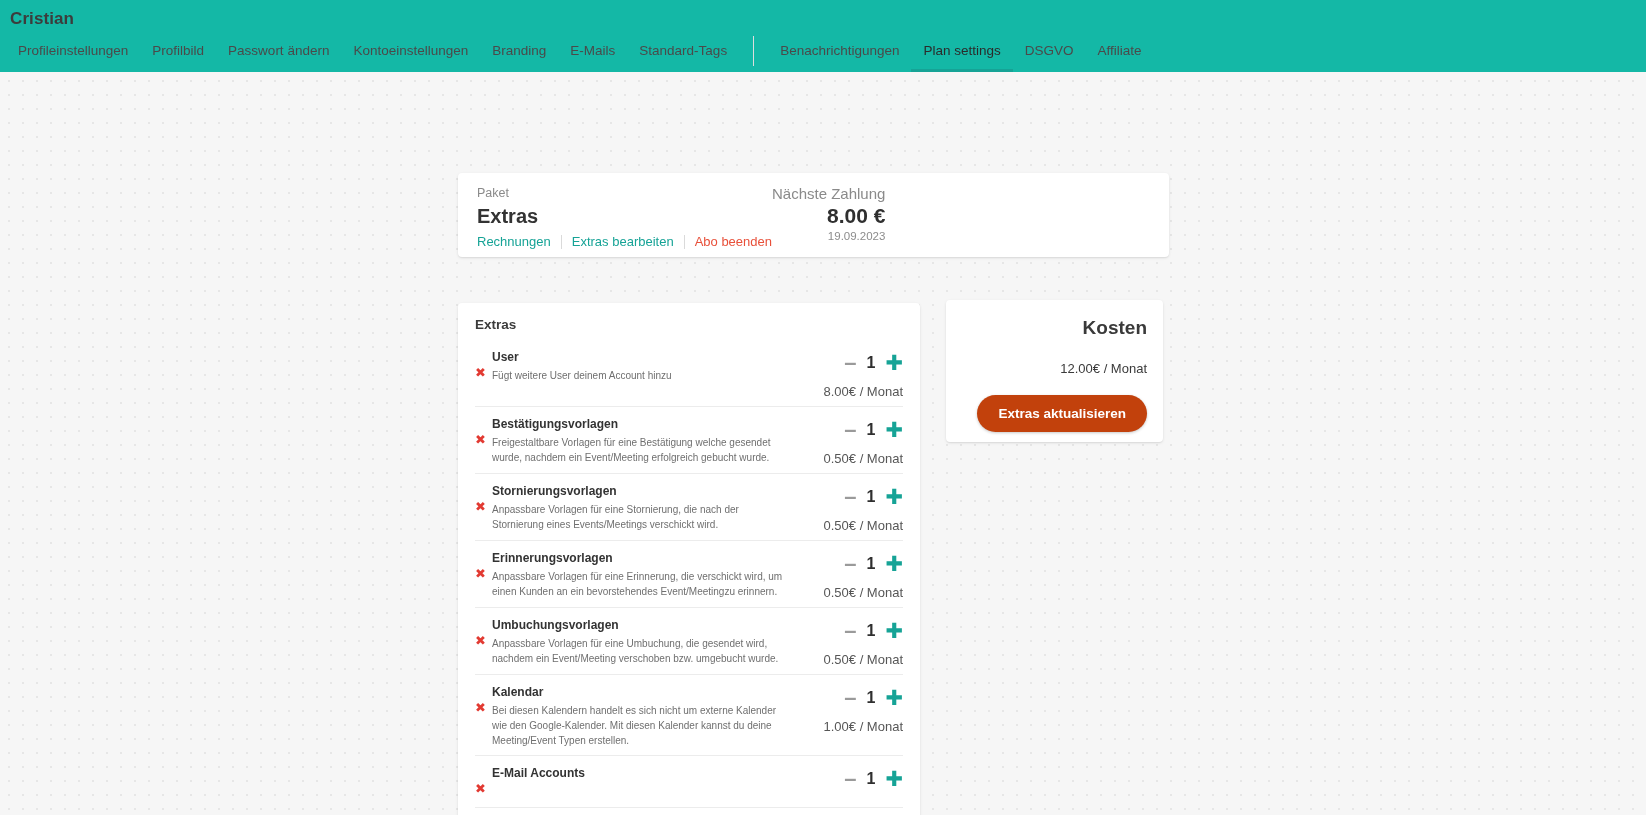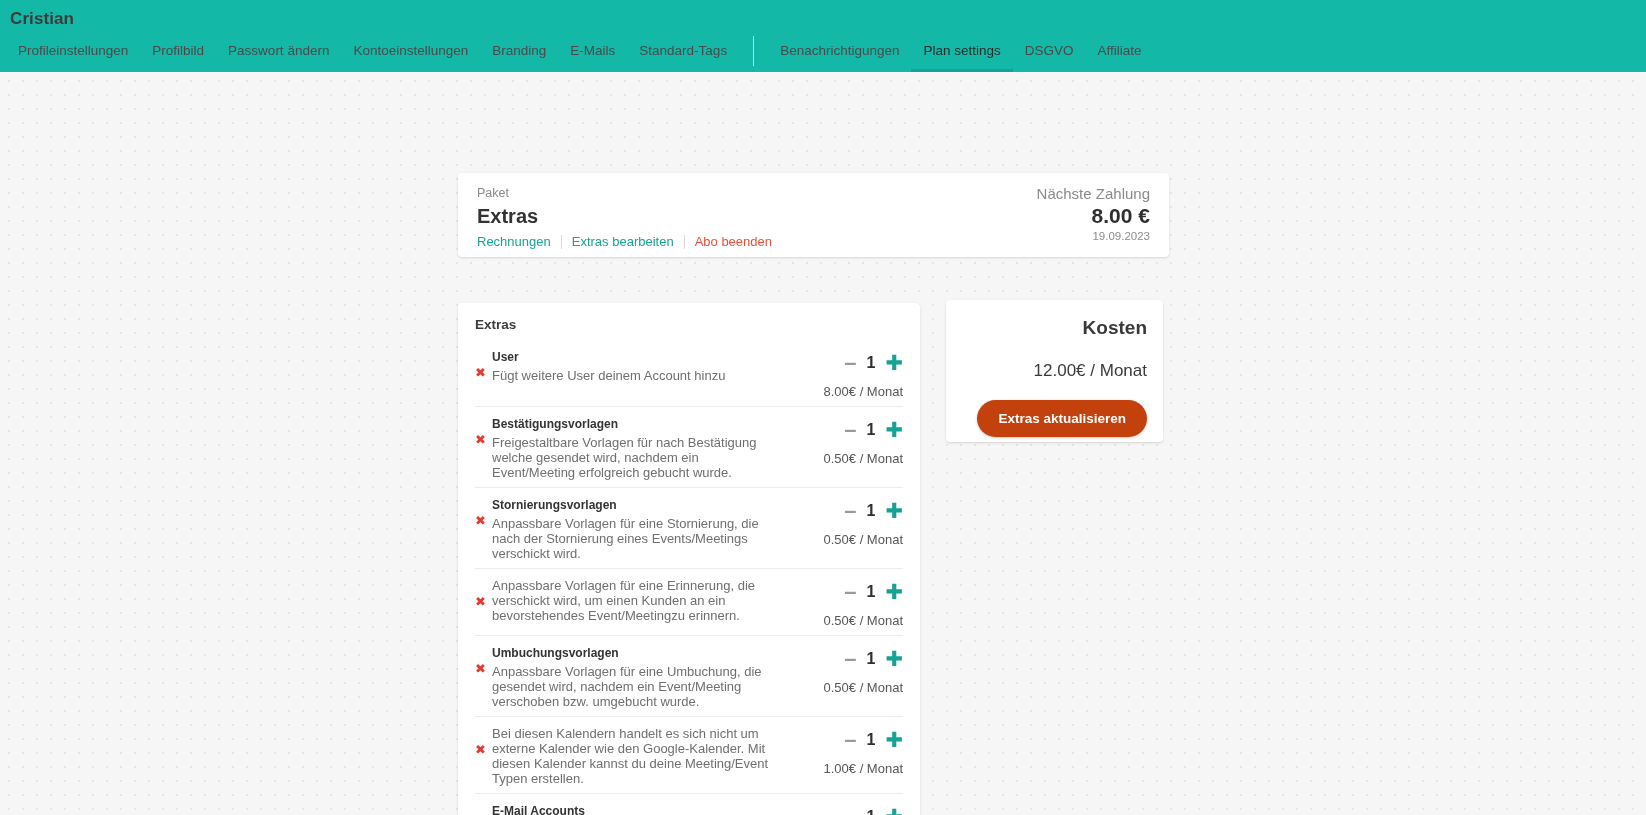--- a/index.html
+++ b/index.html
@@ -74,21 +74,20 @@
   }
 
   
   #plan-card {
     left: 458px;
     top: 101px;
     width: 711px;
     height: 84px;
     padding: 13px 19px 0 19px;
     display: flex;
-    justify-content: space-between;
   }
   .plan-left .plan-label {
     font-size: 12.5px;
     color: #8a8a8a;
     line-height: 15px;
   }
   .plan-left .plan-name {
     font-size: 20px;
     font-weight: bold;
     color: #333;
@@ -165,21 +164,21 @@
     font-family: "DejaVu Sans", sans-serif;
   }
   .extra-text { flex: 1 1 auto; padding-right: 6px; }
   .extra-name {
     font-size: 12px;
     font-weight: bold;
     color: #333;
     line-height: 19px;
   }
   .extra-desc {
-    font-size: 13px;
+    font-size: 10px;
     color: #6f6f6f;
     line-height: 15px;
     margin-top: 1px;
     max-width: 292px;
   }
   .extra-ctrl {
     flex: 0 0 96px;
     text-align: right;
     padding-top: 6px;
   }
@@ -221,21 +220,21 @@
     padding: 16px 16px 0 16px;
     text-align: right;
   }
   .kosten-title {
     font-size: 19px;
     font-weight: bold;
     color: #3a3a3a;
     line-height: 24px;
   }
   .kosten-amount {
-    font-size: 17px;
+    font-size: 13px;
     color: #3a3a3a;
     margin-top: 21px;
   }
   .kosten-btn {
     display: inline-block;
     margin-top: 19px;
     background: #c2410c;
     color: #ffffff;
     font-size: 13.5px;
     font-weight: bold;
@@ -304,21 +303,21 @@
               <span class="step-val">1</span>
               <span class="step-btn step-plus">✚</span>
             </div>
             <div class="extra-price">8.00€ / Monat</div>
           </div>
         </div>
         <div class="extra-row">
           <div class="x-icon">✖</div>
           <div class="extra-text">
             <div class="extra-name">Bestätigungsvorlagen</div>
-            <div class="extra-desc">Freigestaltbare Vorlagen für nach Bestätigung welche gesendet wird, nachdem ein Event/Meeting erfolgreich gebucht wurde.</div>
+            <div class="extra-desc">Freigestaltbare Vorlagen für eine Bestätigung welche gesendet wurde, nachdem ein Event/Meeting erfolgreich gebucht wurde.</div>
           </div>
           <div class="extra-ctrl">
             <div class="stepper">
               <span class="step-btn step-minus">–</span>
               <span class="step-val">1</span>
               <span class="step-btn step-plus">✚</span>
             </div>
             <div class="extra-price">0.50€ / Monat</div>
           </div>
         </div>
@@ -333,20 +332,21 @@
               <span class="step-btn step-minus">–</span>
               <span class="step-val">1</span>
               <span class="step-btn step-plus">✚</span>
             </div>
             <div class="extra-price">0.50€ / Monat</div>
           </div>
         </div>
         <div class="extra-row">
           <div class="x-icon">✖</div>
           <div class="extra-text">
+            <div class="extra-name">Erinnerungsvorlagen</div>
             <div class="extra-desc">Anpassbare Vorlagen für eine Erinnerung, die verschickt wird, um einen Kunden an ein bevorstehendes Event/Meetingzu erinnern.</div>
           </div>
           <div class="extra-ctrl">
             <div class="stepper">
               <span class="step-btn step-minus">–</span>
               <span class="step-val">1</span>
               <span class="step-btn step-plus">✚</span>
             </div>
             <div class="extra-price">0.50€ / Monat</div>
           </div>
@@ -362,20 +362,21 @@
               <span class="step-btn step-minus">–</span>
               <span class="step-val">1</span>
               <span class="step-btn step-plus">✚</span>
             </div>
             <div class="extra-price">0.50€ / Monat</div>
           </div>
         </div>
         <div class="extra-row">
           <div class="x-icon">✖</div>
           <div class="extra-text">
+            <div class="extra-name">Kalendar</div>
             <div class="extra-desc">Bei diesen Kalendern handelt es sich nicht um externe Kalender wie den Google-Kalender. Mit diesen Kalender kannst du deine Meeting/Event Typen erstellen.</div>
           </div>
           <div class="extra-ctrl">
             <div class="stepper">
               <span class="step-btn step-minus">–</span>
               <span class="step-val">1</span>
               <span class="step-btn step-plus">✚</span>
             </div>
             <div class="extra-price">1.00€ / Monat</div>
           </div>

